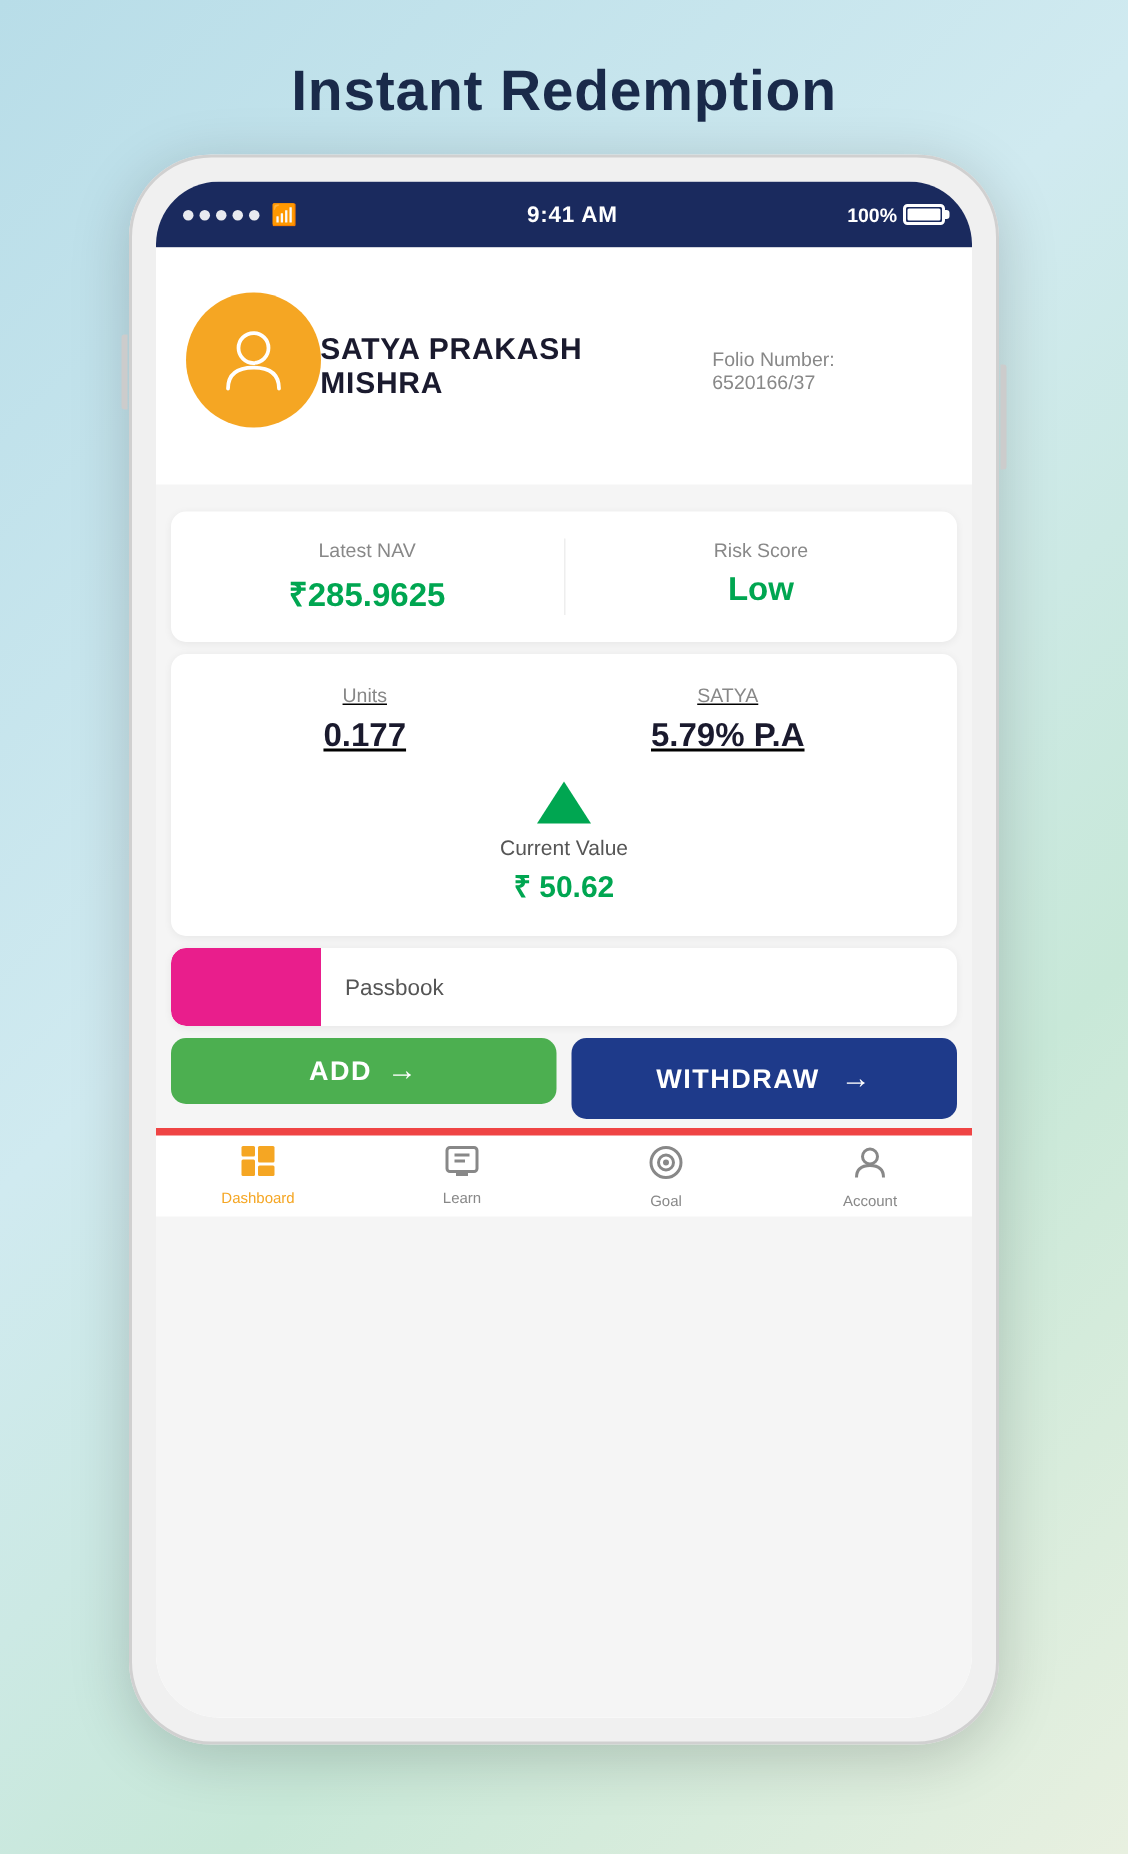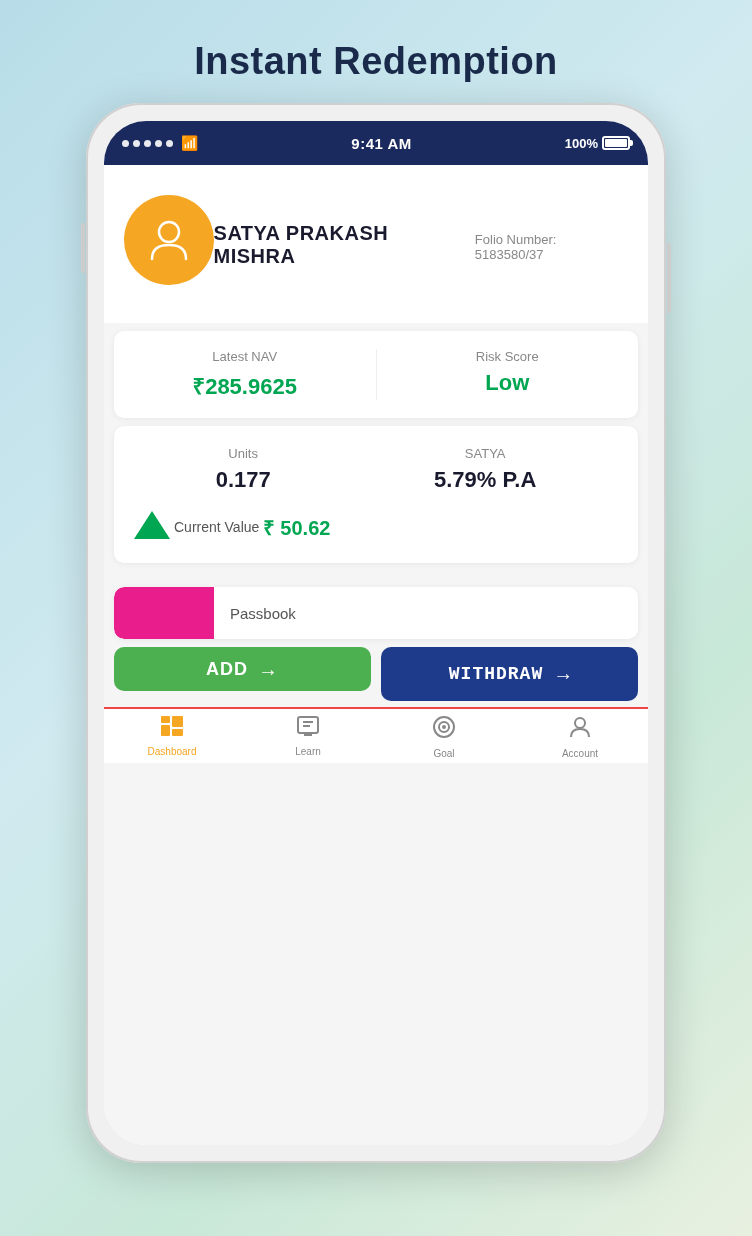--- a/index.html
+++ b/index.html
@@ -152,21 +152,21 @@
       margin-bottom: 4px;
     }
     .folio-number {
       font-size: 13px;
       color: #888;
     }
     
     .stats-row {
       display: flex;
       background: white;
-      margin: 0 10px;
+      margin: 10px 10px;
       border-radius: 10px;
       padding: 18px 0;
       margin-bottom: 8px;
       box-shadow: 0 1px 6px rgba(0,0,0,0.06);
     }
     .stat-cell {
       flex: 1;
       display: flex;
       flex-direction: column;
       align-items: center;
@@ -195,39 +195,40 @@
       margin: 0 10px;
       border-radius: 10px;
       padding: 20px;
       box-shadow: 0 1px 6px rgba(0,0,0,0.06);
       margin-bottom: 8px;
     }
     .units-row {
       display: flex;
       justify-content: space-around;
       margin-bottom: 18px;
+      text-decoration: underline;
     }
     .unit-cell {
       display: flex;
       flex-direction: column;
       align-items: center;
       gap: 6px;
     }
     .unit-label {
       font-size: 13px;
       color: #888;
     }
     .unit-value {
       font-size: 22px;
       font-weight: 700;
       color: #1a1a2e;
     }
     .current-value-section {
       display: flex;
-      flex-direction: row;
+      flex-direction: column;
       align-items: center;
       gap: 4px;
     }
     .triangle-up {
       width: 0;
       height: 0;
       border-left: 18px solid transparent;
       border-right: 18px solid transparent;
       border-bottom: 28px solid #00a651;
       margin-bottom: 4px;
@@ -237,21 +238,21 @@
       color: #555;
     }
     .current-value-amount {
       font-size: 20px;
       font-weight: 700;
       color: #00a651;
     }
     
     .passbook-strip {
       background: white;
-      margin: 16px 10px;
+      margin: 0 10px;
       border-radius: 10px;
       height: 52px;
       display: flex;
       align-items: center;
       box-shadow: 0 1px 6px rgba(0,0,0,0.06);
       margin-bottom: 8px;
       overflow: hidden;
     }
     .passbook-tab-pink {
       background: #e91e8c;
@@ -295,30 +296,29 @@
       border-radius: 10px;
       height: 54px;
       font-size: 18px;
       font-weight: 700;
       display: flex;
       align-items: center;
       justify-content: center;
       gap: 14px;
       cursor: pointer;
       letter-spacing: 1px;
-      font-family: Liberation Mono, monospace;
     }
     .arrow-right {
       font-size: 20px;
     }
     
     .bottom-nav {
       background: white;
       display: flex;
-      border-top: 2px solid #ef4444;
+      border-top: 5px solid #ef4444;
       padding: 6px 0 4px;
       flex-shrink: 0;
     }
     .nav-item {
       flex: 1;
       display: flex;
       flex-direction: column;
       align-items: center;
       gap: 3px;
       cursor: pointer;
@@ -389,21 +389,21 @@
       <div class="profile-card">
         <div class="avatar-circle">
           <svg class="avatar-svg" viewBox="0 0 50 50">
             <circle cx="25" cy="17" r="10" fill="none" stroke="white" stroke-width="2.5"></circle>
             <path d="M8 44 Q8 30 25 30 Q42 30 42 44" fill="none" stroke="white" stroke-width="2.5" stroke-linecap="round"></path>
           </svg>
         </div>
         <div class="user-name">SATYA PRAKASH MISHRA</div>
         <div class="folio-number">
           <span>Folio Number:</span>
-          <span>5183580/37</span>
+          <span>6520166/37</span>
         </div>
       </div>
 
       <div class="stats-row">
         <div class="stat-cell">
           <span class="stat-label">Latest NAV</span>
           <span class="stat-value-nav">₹285.9625</span>
         </div>
         <div class="stat-cell">
           <span class="stat-label">Risk Score</span>

